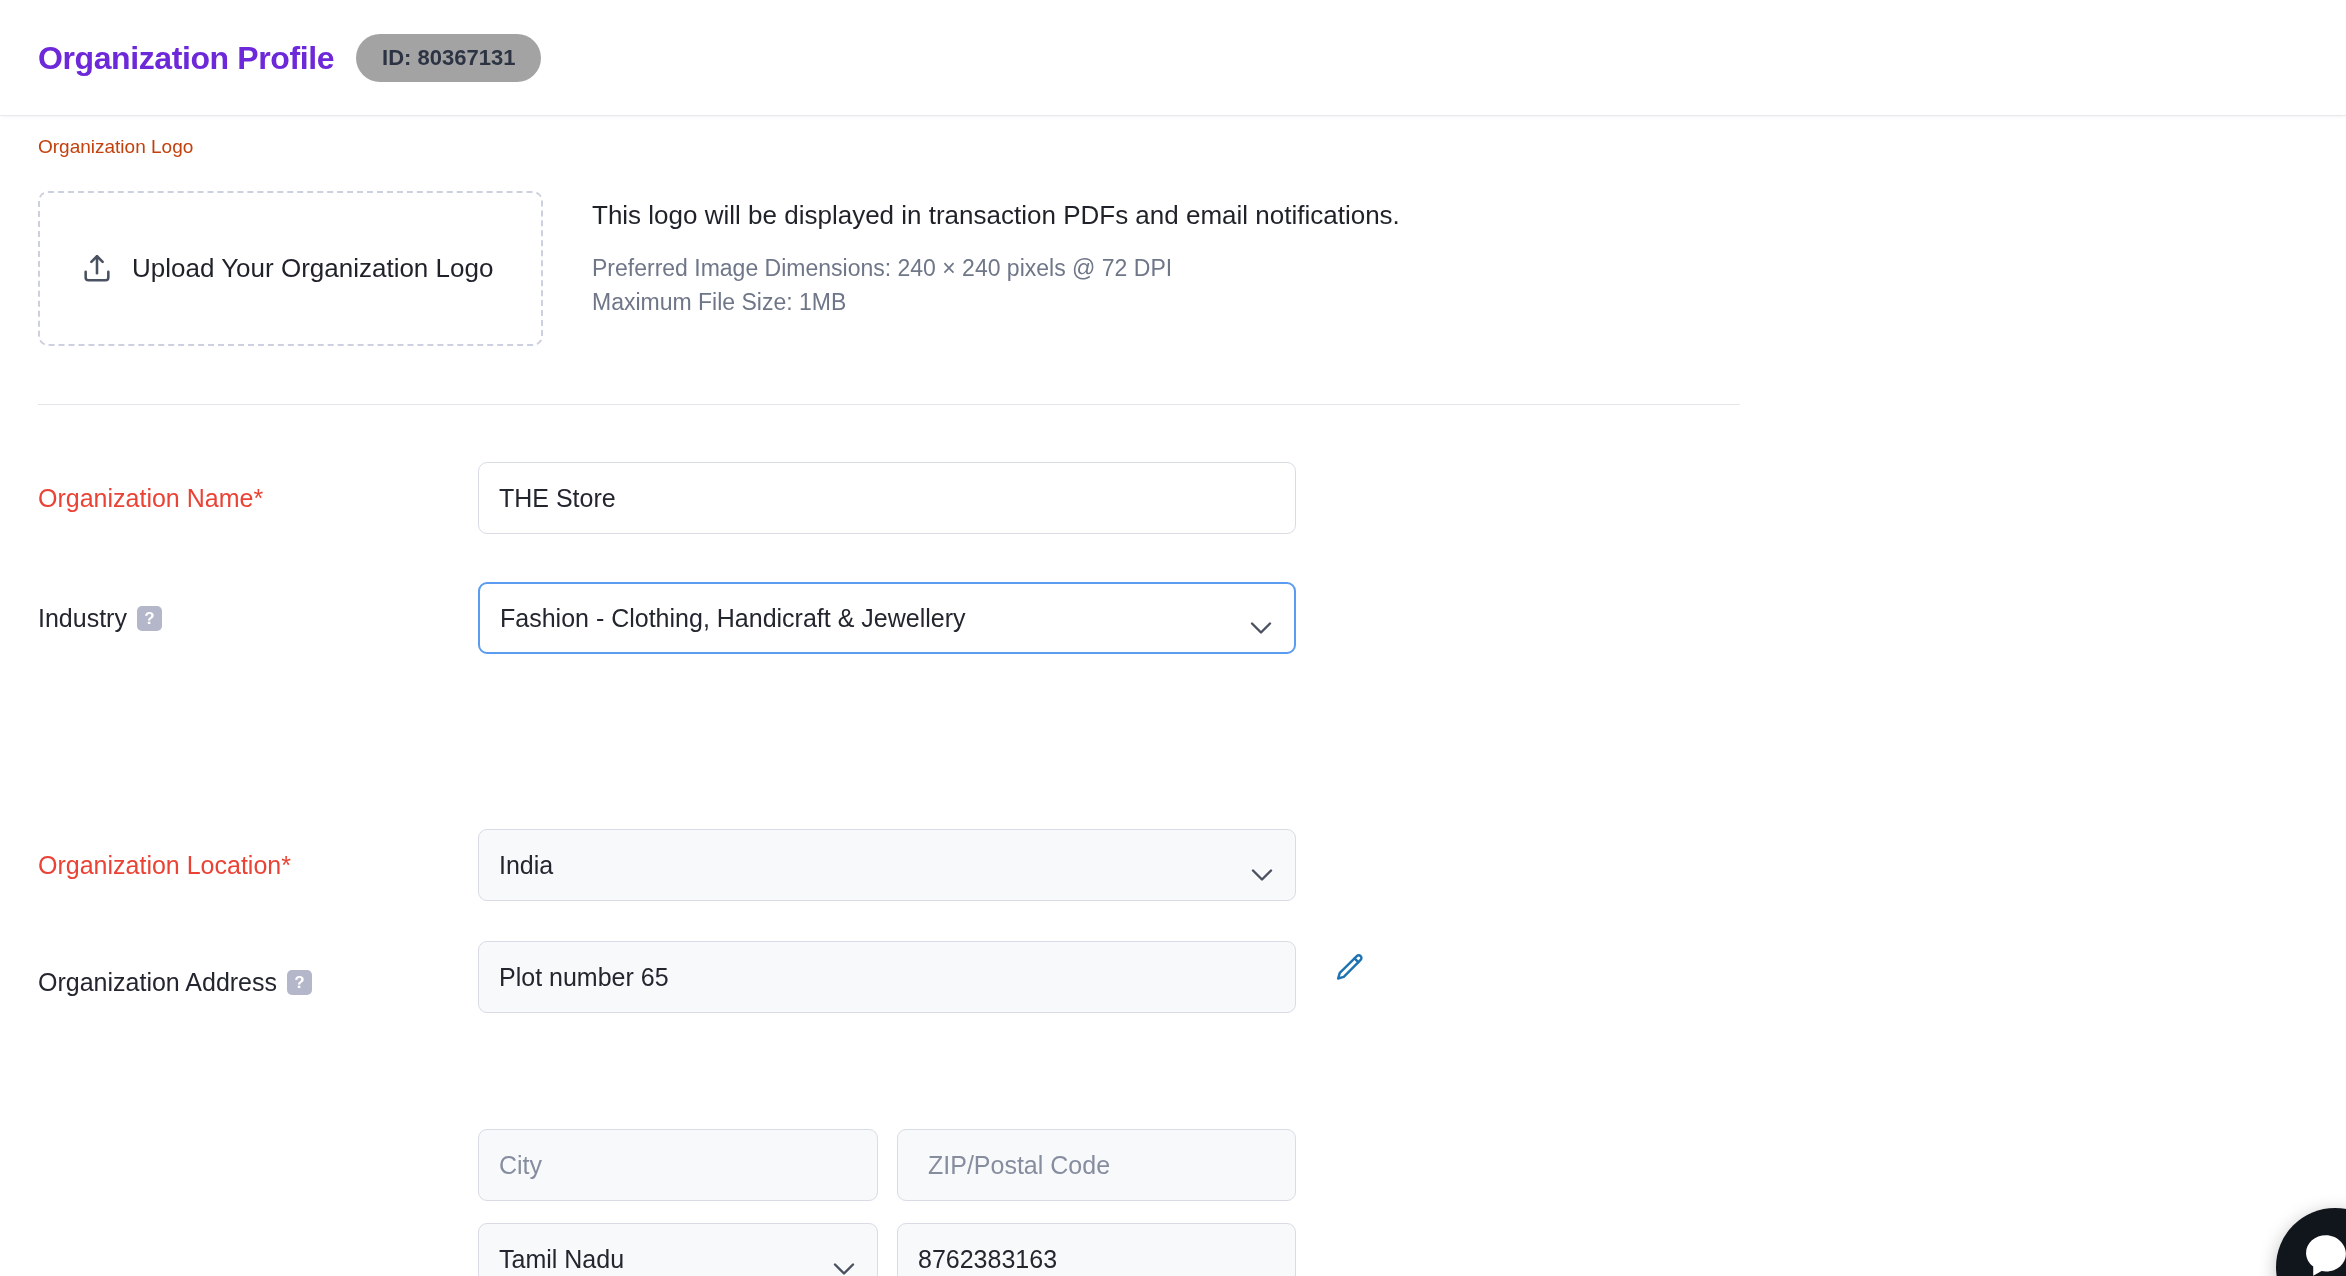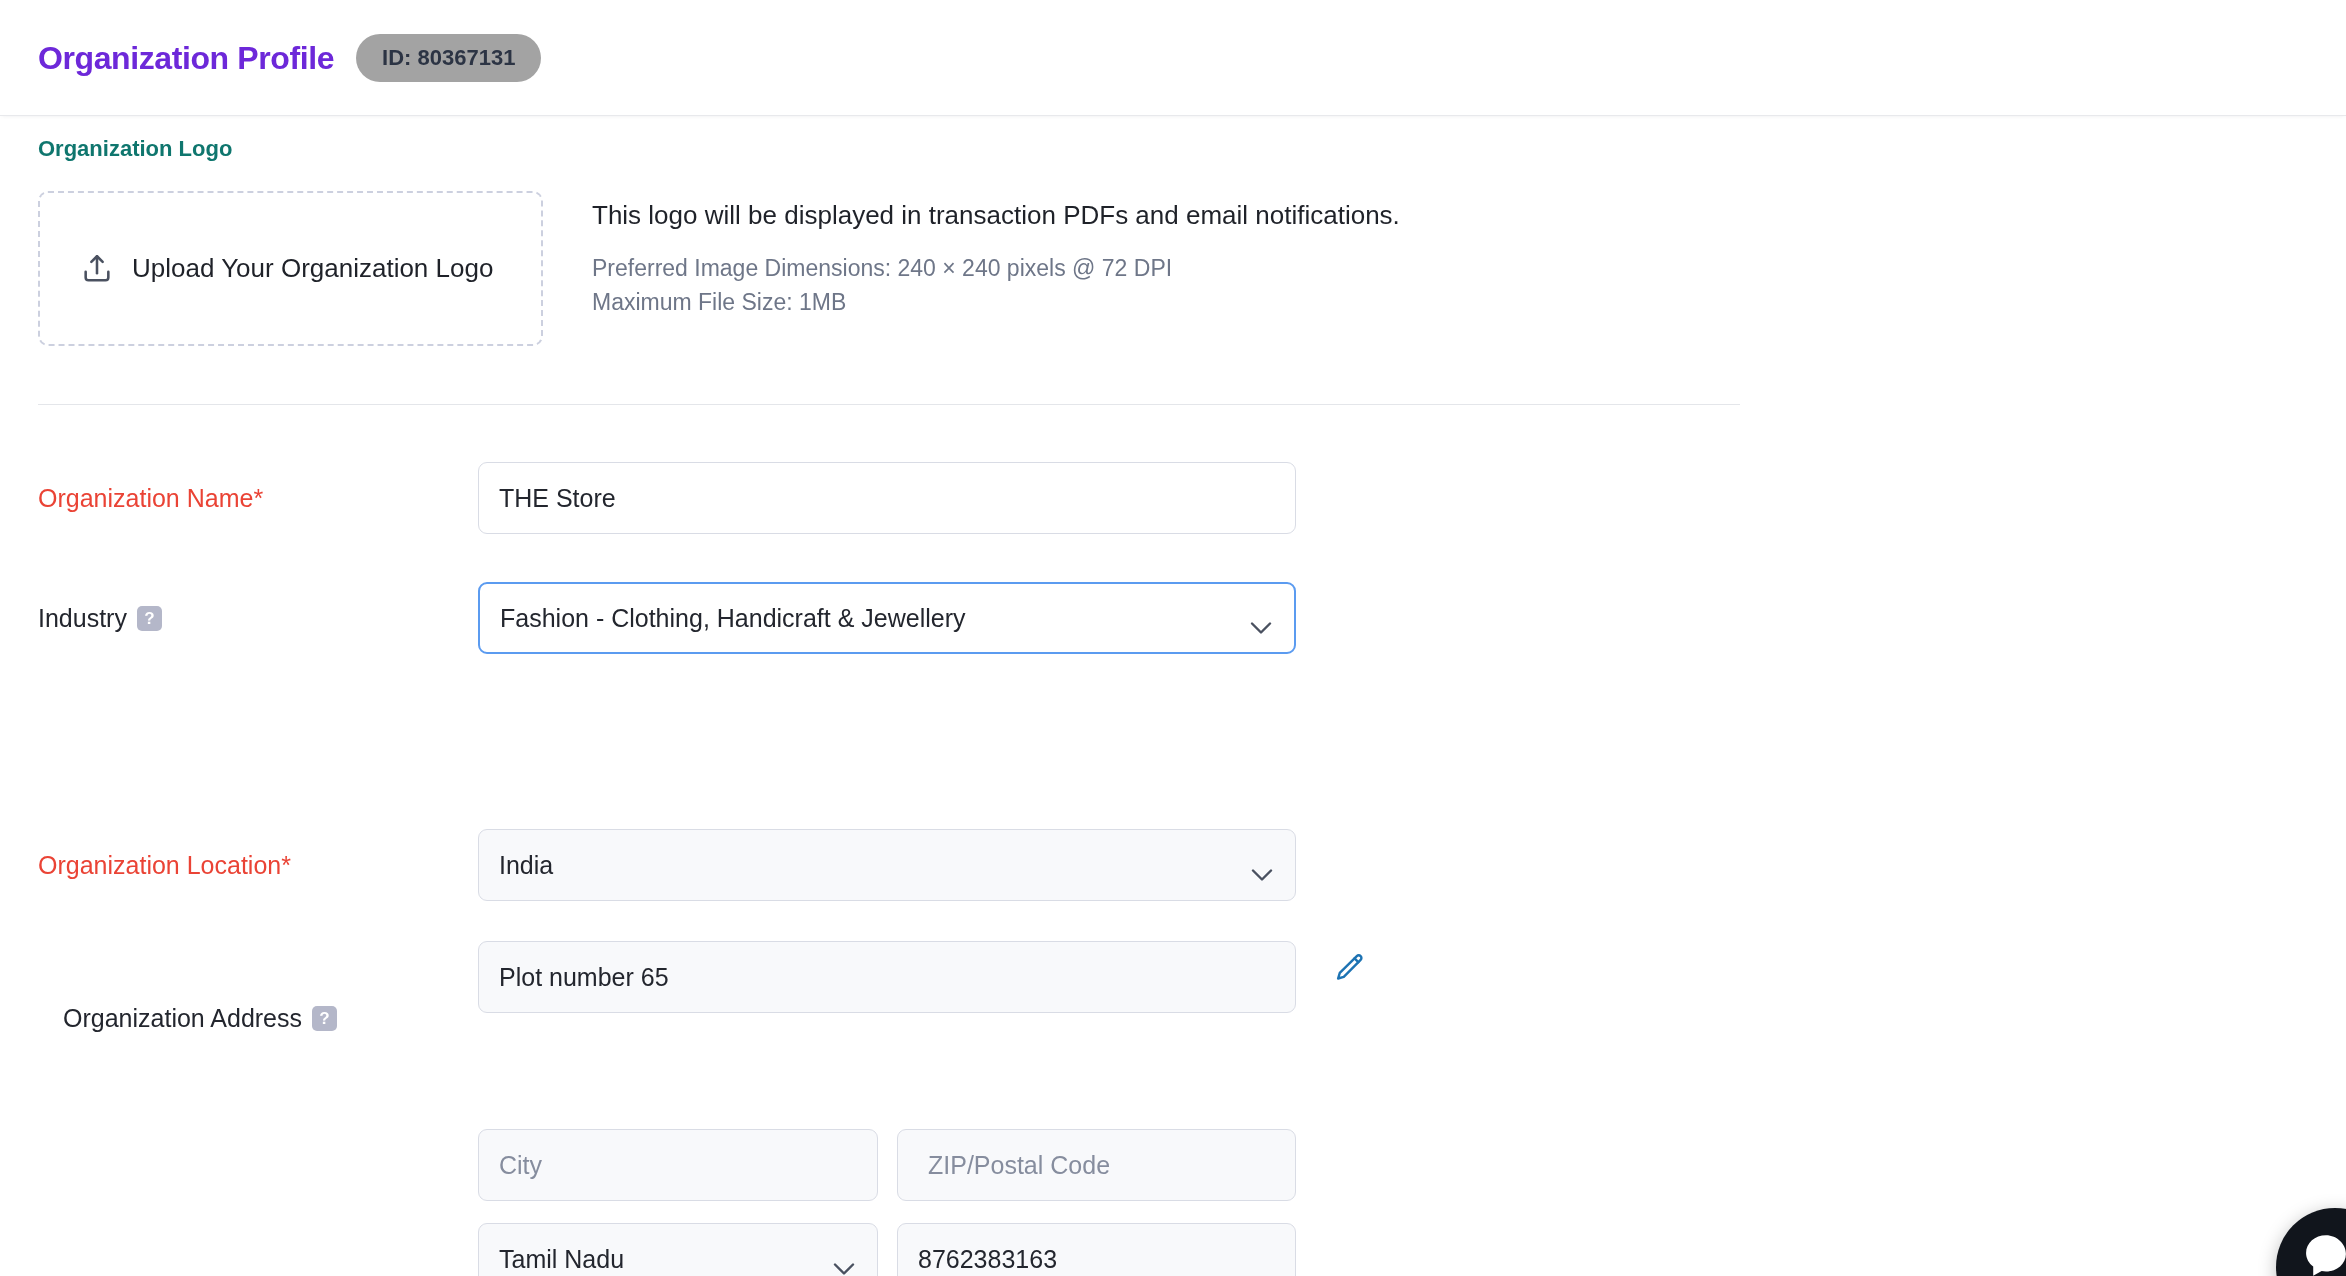--- a/index.html
+++ b/index.html
@@ -49,23 +49,23 @@
     left: 0; top: 116px;
     width: 2346px;
     height: 1160px;
     background: #fff;
     padding: 0;
   }
 
   .section-title {
     position: absolute;
     left: 38px; top: 20px;
-    font-size: 22px;
-    font-weight: 700;
-    color: #0f766e;
+    font-size: 19px;
+    font-weight: 400;
+    color: #c2410c;
   }
 
   
   .upload-zone {
     position: absolute;
     left: 38px; top: 75px;
     width: 505px; height: 155px;
     border: 2px dashed #ccd0df;
     border-radius: 10px;
     display: flex;
@@ -236,21 +236,21 @@
   <div class="form-label required" style="top:735px;">Organization Location*</div>
   <div class="field" style="left:478px; top:713px; width:818px; height:72px;">
     <span class="val">India</span>
     <span class="chev">
       <svg width="22" height="13" viewBox="0 0 22 13" fill="none" stroke="#4a5160" stroke-width="2.4" stroke-linecap="round" stroke-linejoin="round">
         <polyline points="2 2 11 11 20 2"></polyline>
       </svg>
     </span>
   </div>
 
-  <div class="form-label" style="top:888px;margin-left:25px;">
+  <div class="form-label" style="top:852px;">
     <span>Organization Address</span>
     <span class="help-badge">?</span>
   </div>
 
   <div class="field" style="left:478px; top:825px; width:818px; height:72px;">
     <span class="val">Plot number 65</span>
   </div>
 
   <span class="edit-pencil">
     <svg width="34" height="34" viewBox="0 0 24 24" fill="none" stroke="#1d73b3" stroke-width="1.7" stroke-linecap="round" stroke-linejoin="round">

